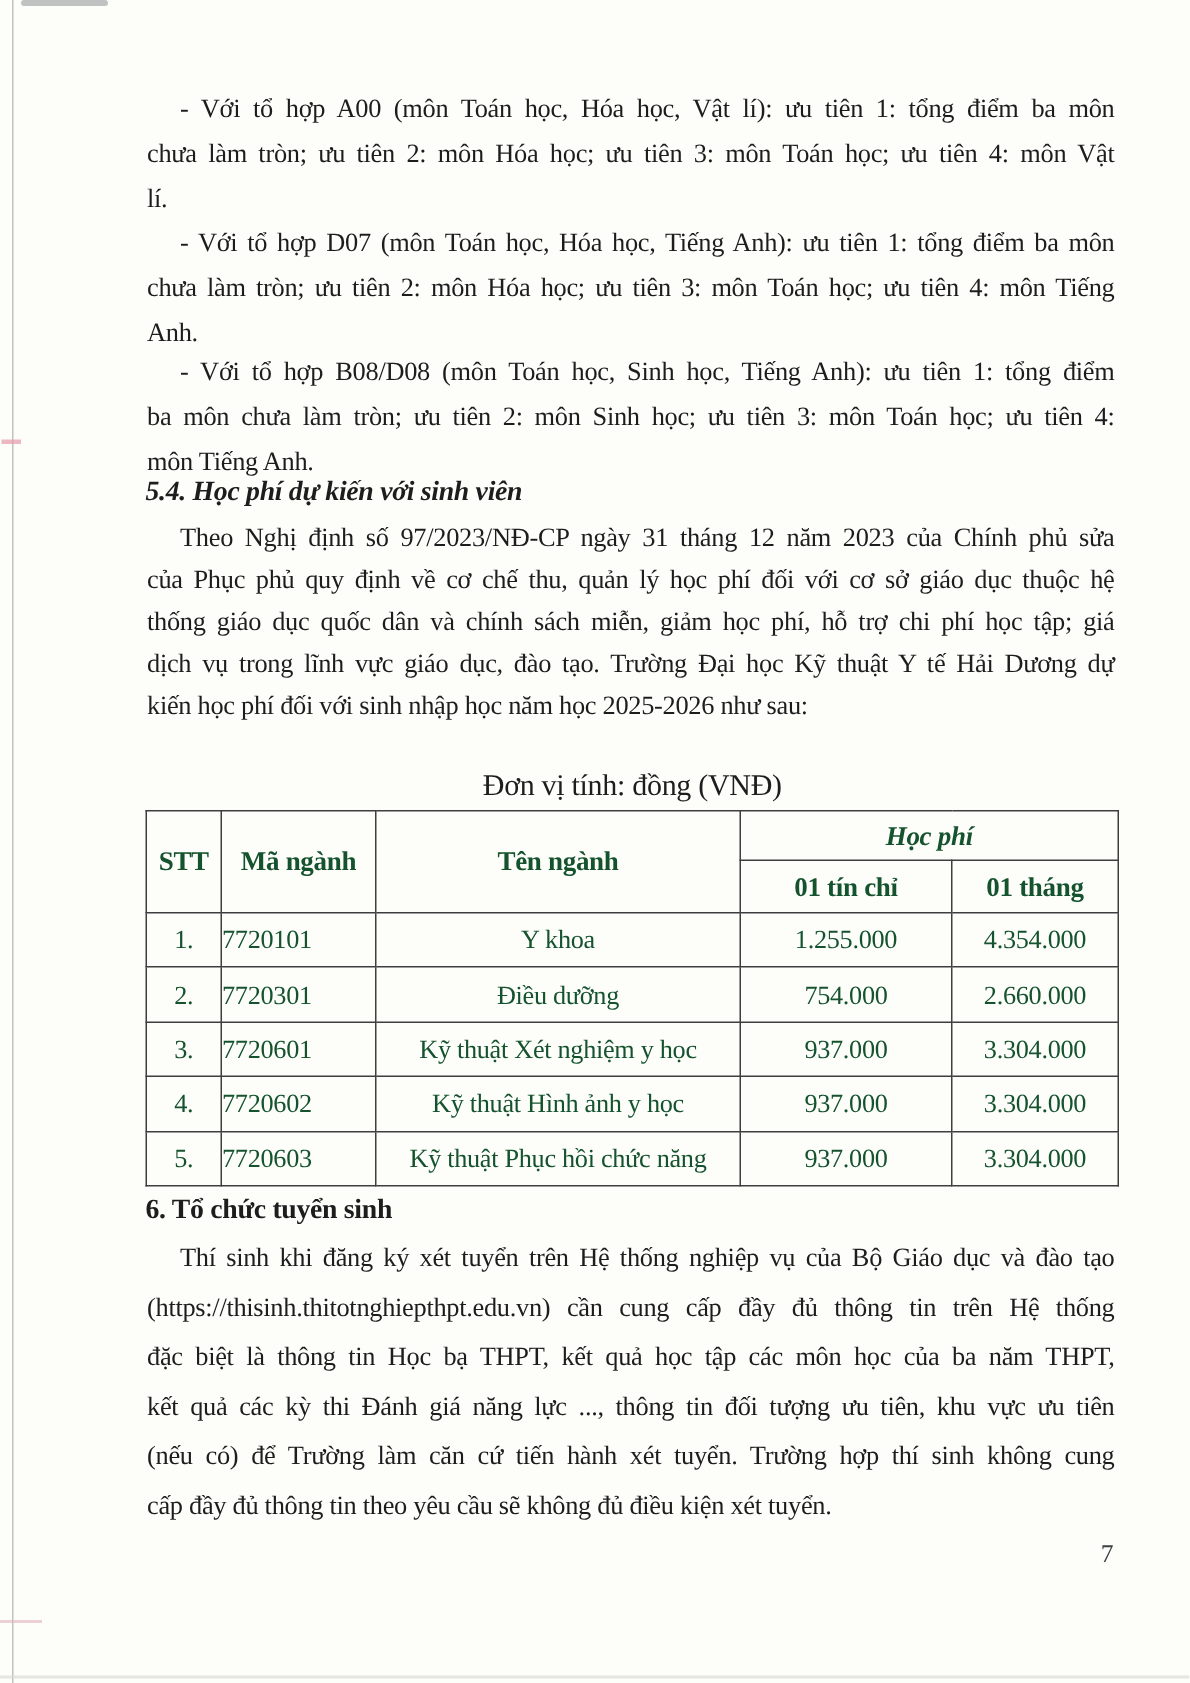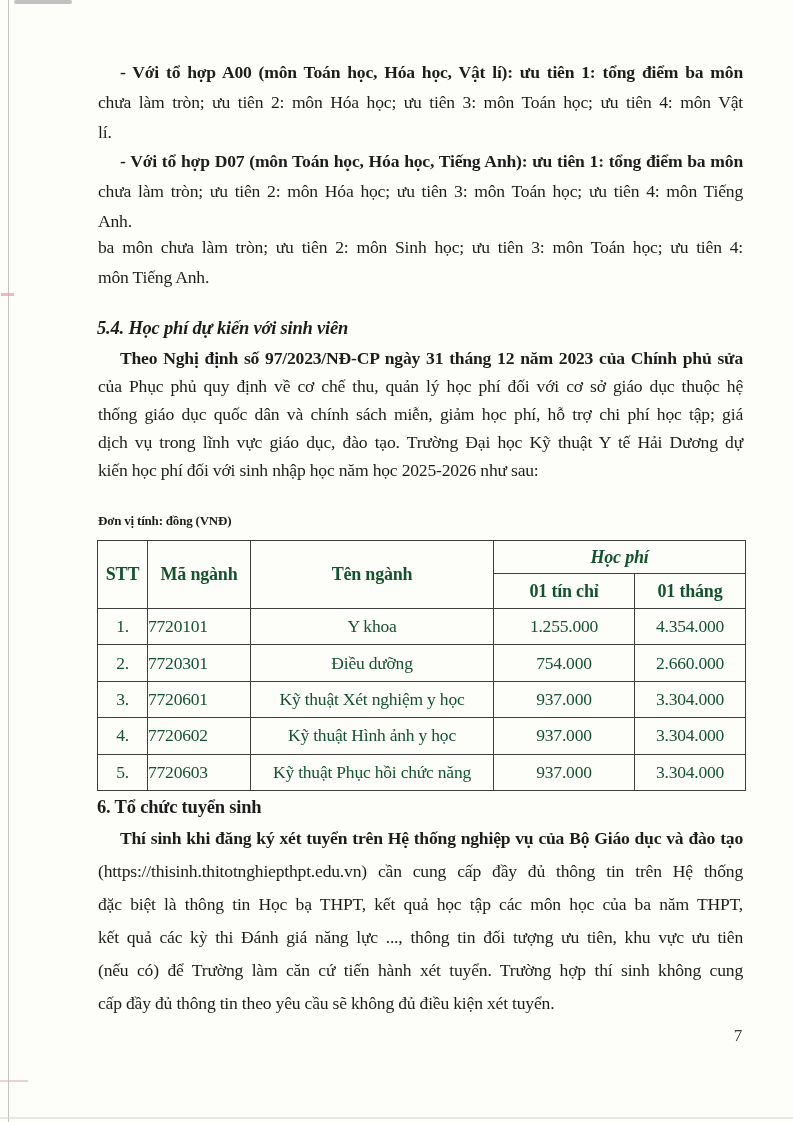--- a/index.html
+++ b/index.html
@@ -12,28 +12,28 @@
   
   .scan-vline{position:absolute;left:8px;top:0;width:1px;height:1122px;background:#b4bab8;opacity:.85;}
   .scan-smudge{position:absolute;left:14px;top:0;width:58px;height:4px;background:#8d928f;opacity:.55;border-radius:2px;}
   .scan-pink1{position:absolute;left:1px;top:293px;width:13px;height:3px;background:#e59aa9;opacity:.7;}
   .scan-pink2{position:absolute;left:0;top:1080px;width:28px;height:2px;background:#dfb3ba;opacity:.6;}
   .scan-bottom{position:absolute;left:0;top:1117px;width:793px;height:2px;background:#d9d9d1;opacity:.6;}
 
   .block{position:absolute;left:98px;width:645px;font-size:17.6px;letter-spacing:-0.2px;}
   .line{line-height:30px;text-align:left;}
   .jline{text-align:justify;text-align-last:justify;}
-  .indent{text-indent:22px;font-weight:bold;}
+  .indent{text-indent:22px;}
   .lh28 .line{line-height:28px;}
   .lh33 .line{line-height:33px;}
 
   .heading{position:absolute;left:97px;width:646px;font-size:18.5px;font-weight:bold;letter-spacing:-0.2px;}
   .heading.italic{font-style:italic;}
 
-  .unit-note{position:absolute;left:98px;width:647px;top:513px;text-align:left;font-size:13px;letter-spacing:-0.2px;font-weight:bold;}
+  .unit-note{position:absolute;left:98px;width:647px;top:513px;text-align:center;font-size:20px;letter-spacing:-0.2px;}
 
   table.fees{
     position:absolute;left:97px;top:540px;width:648px;
     border-collapse:collapse;table-layout:fixed;
     font-size:17.5px;letter-spacing:-0.2px;color:#14532d;
   }
   table.fees th,table.fees td{border:1.6px solid #3e3e3e;padding:0;vertical-align:middle;background:transparent;}
   table.fees th{font-weight:bold;font-size:18px;text-align:center;}
   th.h-top{height:32px;font-style:italic;}
   th.h-sub{height:34px;}
@@ -59,20 +59,21 @@
     <div class="line jline indent">- Với tổ hợp A00 (môn Toán học, Hóa học, Vật lí): ưu tiên 1: tổng điểm ba môn</div>
     <div class="line jline">chưa làm tròn; ưu tiên 2: môn Hóa học; ưu tiên 3: môn Toán học; ưu tiên 4: môn Vật</div>
     <div class="line">lí.</div>
   </div>
 <div class="block" style="top:146px">
     <div class="line jline indent">- Với tổ hợp D07 (môn Toán học, Hóa học, Tiếng Anh): ưu tiên 1: tổng điểm ba môn</div>
     <div class="line jline">chưa làm tròn; ưu tiên 2: môn Hóa học; ưu tiên 3: môn Toán học; ưu tiên 4: môn Tiếng</div>
     <div class="line">Anh.</div>
   </div>
 <div class="block" style="top:232px">
+    <div class="line jline indent">- Với tổ hợp B08/D08 (môn Toán học, Sinh học, Tiếng Anh): ưu tiên 1: tổng điểm</div>
     <div class="line jline">ba môn chưa làm tròn; ưu tiên 2: môn Sinh học; ưu tiên 3: môn Toán học; ưu tiên 4:</div>
     <div class="line">môn Tiếng Anh.</div>
   </div>
 
 <div class="heading italic" style="top:318px">5.4. Học phí dự kiến với sinh viên</div>
 
 <div class="block lh28" style="top:344px">
     <div class="line jline indent">Theo Nghị định số 97/2023/NĐ-CP ngày 31 tháng 12 năm 2023 của Chính phủ sửa</div>
     <div class="line jline">của Phục phủ quy định về cơ chế thu, quản lý học phí đối với cơ sở giáo dục thuộc hệ</div>
     <div class="line jline">thống giáo dục quốc dân và chính sách miễn, giảm học phí, hỗ trợ chi phí học tập; giá</div>

